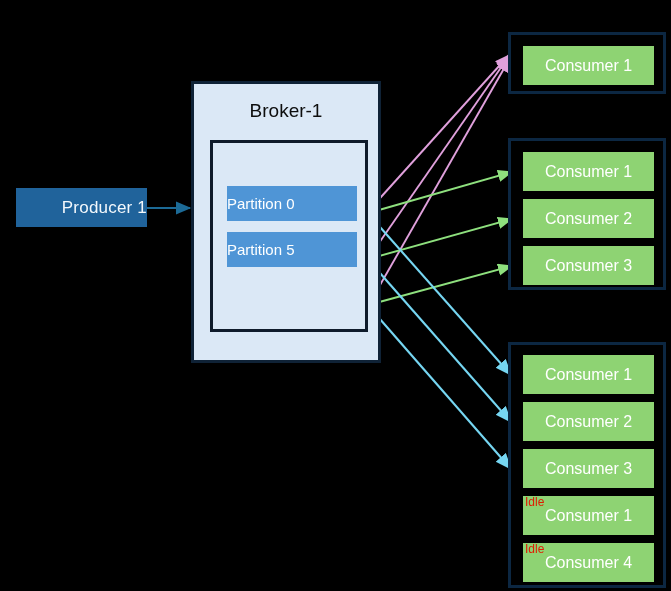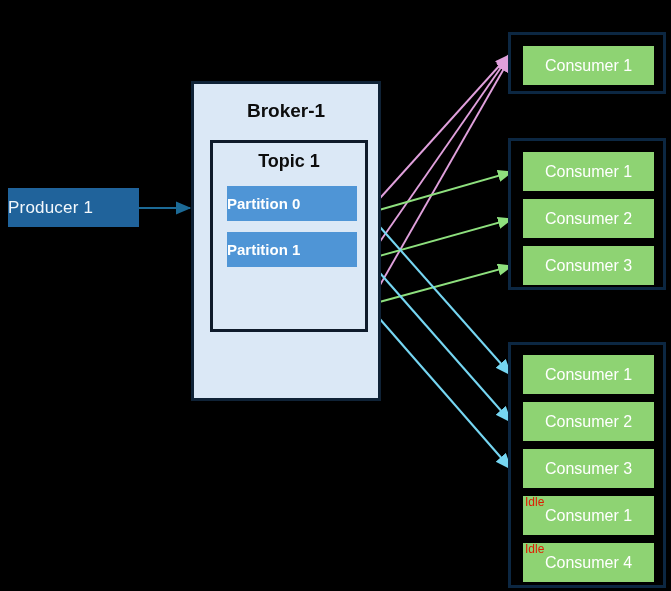--- a/index.html
+++ b/index.html
@@ -9,30 +9,30 @@
     font-family:"Liberation Sans","DejaVu Sans",sans-serif;
     background:#000;
   }
   #stage{position:absolute;left:0;top:0;width:671px;height:591px;}
 
   
   #links{position:absolute;left:0;top:0;width:671px;height:591px;}
 
   
   .producer{
-    position:absolute;left:8px;top:188px;width:131px;height:39px;
+    position:absolute;left:16px;top:188px;width:131px;height:39px;
     background:#20639b;color:#f3f8fc;
-    display:flex;align-items:center;justify-content:flex-start;
+    display:flex;align-items:center;justify-content:flex-end;
     font-size:17px;letter-spacing:.2px;
   }
 
   
   .broker{
-    position:absolute;left:191px;top:81px;width:190px;height:320px;
-    background:#dbe8f6;border:3px solid #0f2236;box-sizing:border-box;font-weight:bold;
+    position:absolute;left:191px;top:81px;width:190px;height:282px;
+    background:#dbe8f6;border:3px solid #0f2236;box-sizing:border-box;
   }
   .broker-title{
     position:absolute;left:0;top:16px;width:100%;text-align:center;
     font-size:19px;color:#0d0d0d;
   }
   .topic{
     position:absolute;left:16px;top:56px;width:158px;height:192px;
     background:#dbe8f6;border:3px solid #0f1b2b;box-sizing:border-box;
   }
   .topic-title{
@@ -117,27 +117,26 @@
   </svg>
 
   <div class="producer">
     <span>Producer 1</span>
   </div>
 
   <div class="broker">
     <div class="broker-title">Broker-1</div>
 
     <div class="topic">
-      <div class="topic-title">Topic  1</div>
 
       <div class="partition p0">
         <span>Partition 0</span>
       </div>
       <div class="partition p1">
-        <span>Partition 1</span>
+        <span>Partition 5</span>
       </div>
     </div>
   </div>
 
   <div class="cgroup cg1">
     <div class="consumer c0">
       <span>Consumer 1</span>
     </div>
   </div>
 

